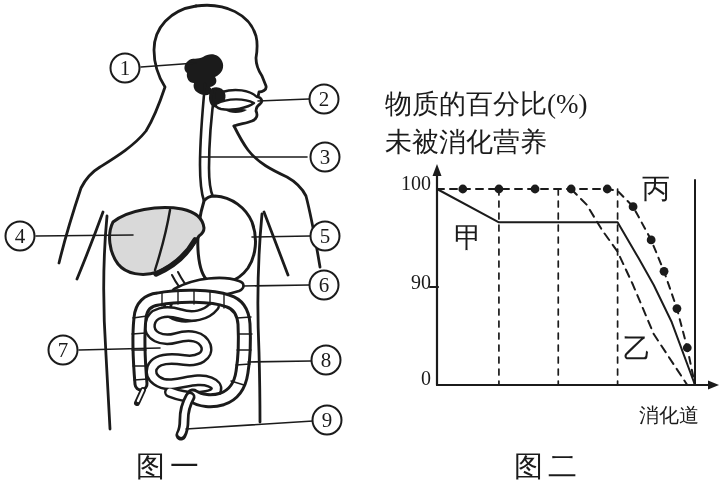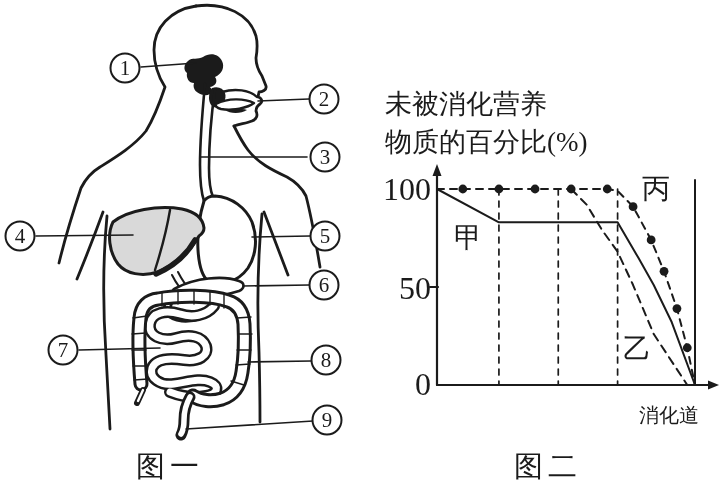--- a/index.html
+++ b/index.html
@@ -8,21 +8,21 @@
     font-family:"Liberation Serif","DejaVu Serif",serif;color:#1b1b1b;
   }
   #art{position:absolute;left:0;top:0;}
   .t{position:absolute;color:#1b1b1b;white-space:nowrap;line-height:1;}
   .center{transform:translate(-50%,-50%);}
   .num{
     position:absolute;width:31px;height:31px;border:2px solid #1b1b1b;border-radius:50%;
     background:#fff;display:flex;align-items:center;justify-content:center;
     font-size:21px;transform:translate(-50%,-50%);box-sizing:border-box;
   }
-  .ytick{width:60px;text-align:right;font-size:32px;}
+  .ytick{width:60px;text-align:right;font-size:20px;}
   #chart-title{font-size:27px;line-height:38px;white-space:nowrap;}
 </style>
 </head>
 <body>
 
 <div id="stage">
 
   <svg id="art" width="720" height="489" viewBox="0 0 720 489">
     <g stroke="#1b1b1b" fill="none" stroke-linecap="round" stroke-linejoin="round">
 
@@ -162,25 +162,25 @@
   <div class="num" style="left:324px;top:99px">2</div>
   <div class="num" style="left:325px;top:157px">3</div>
   <div class="num" style="left:20px;top:236px">4</div>
   <div class="num" style="left:325px;top:236px">5</div>
   <div class="num" style="left:324px;top:285px">6</div>
   <div class="num" style="left:63px;top:350px">7</div>
   <div class="num" style="left:326px;top:360px">8</div>
   <div class="num" style="left:327px;top:420px">9</div>
 
   <div class="t" id="chart-title" style="left:385px;top:85px">
+    <div>物质的百分比(%)</div>
     <div>未被消化营养</div>
-    <div>物质的百分比(%)</div>
   </div>
   <div class="t ytick" style="left:371px;top:173px">100</div>
-  <div class="t ytick" style="left:371px;top:272px">50</div>
+  <div class="t ytick" style="left:371px;top:272px">90</div>
   <div class="t ytick" style="left:371px;top:368px">0</div>
   <div class="t center" style="left:669px;top:415px;font-size:20px">消化道</div>
   <div class="t center" style="left:468px;top:238px;font-size:28px">甲</div>
   <div class="t center" style="left:637px;top:349px;font-size:28px">乙</div>
   <div class="t center" style="left:656px;top:189px;font-size:28px">丙</div>
 
   <div class="t center" style="left:170px;top:466px;font-size:29px;letter-spacing:5px">图一</div>
   <div class="t center" style="left:548px;top:466px;font-size:29px;letter-spacing:5px">图二</div>
 
 </div>

